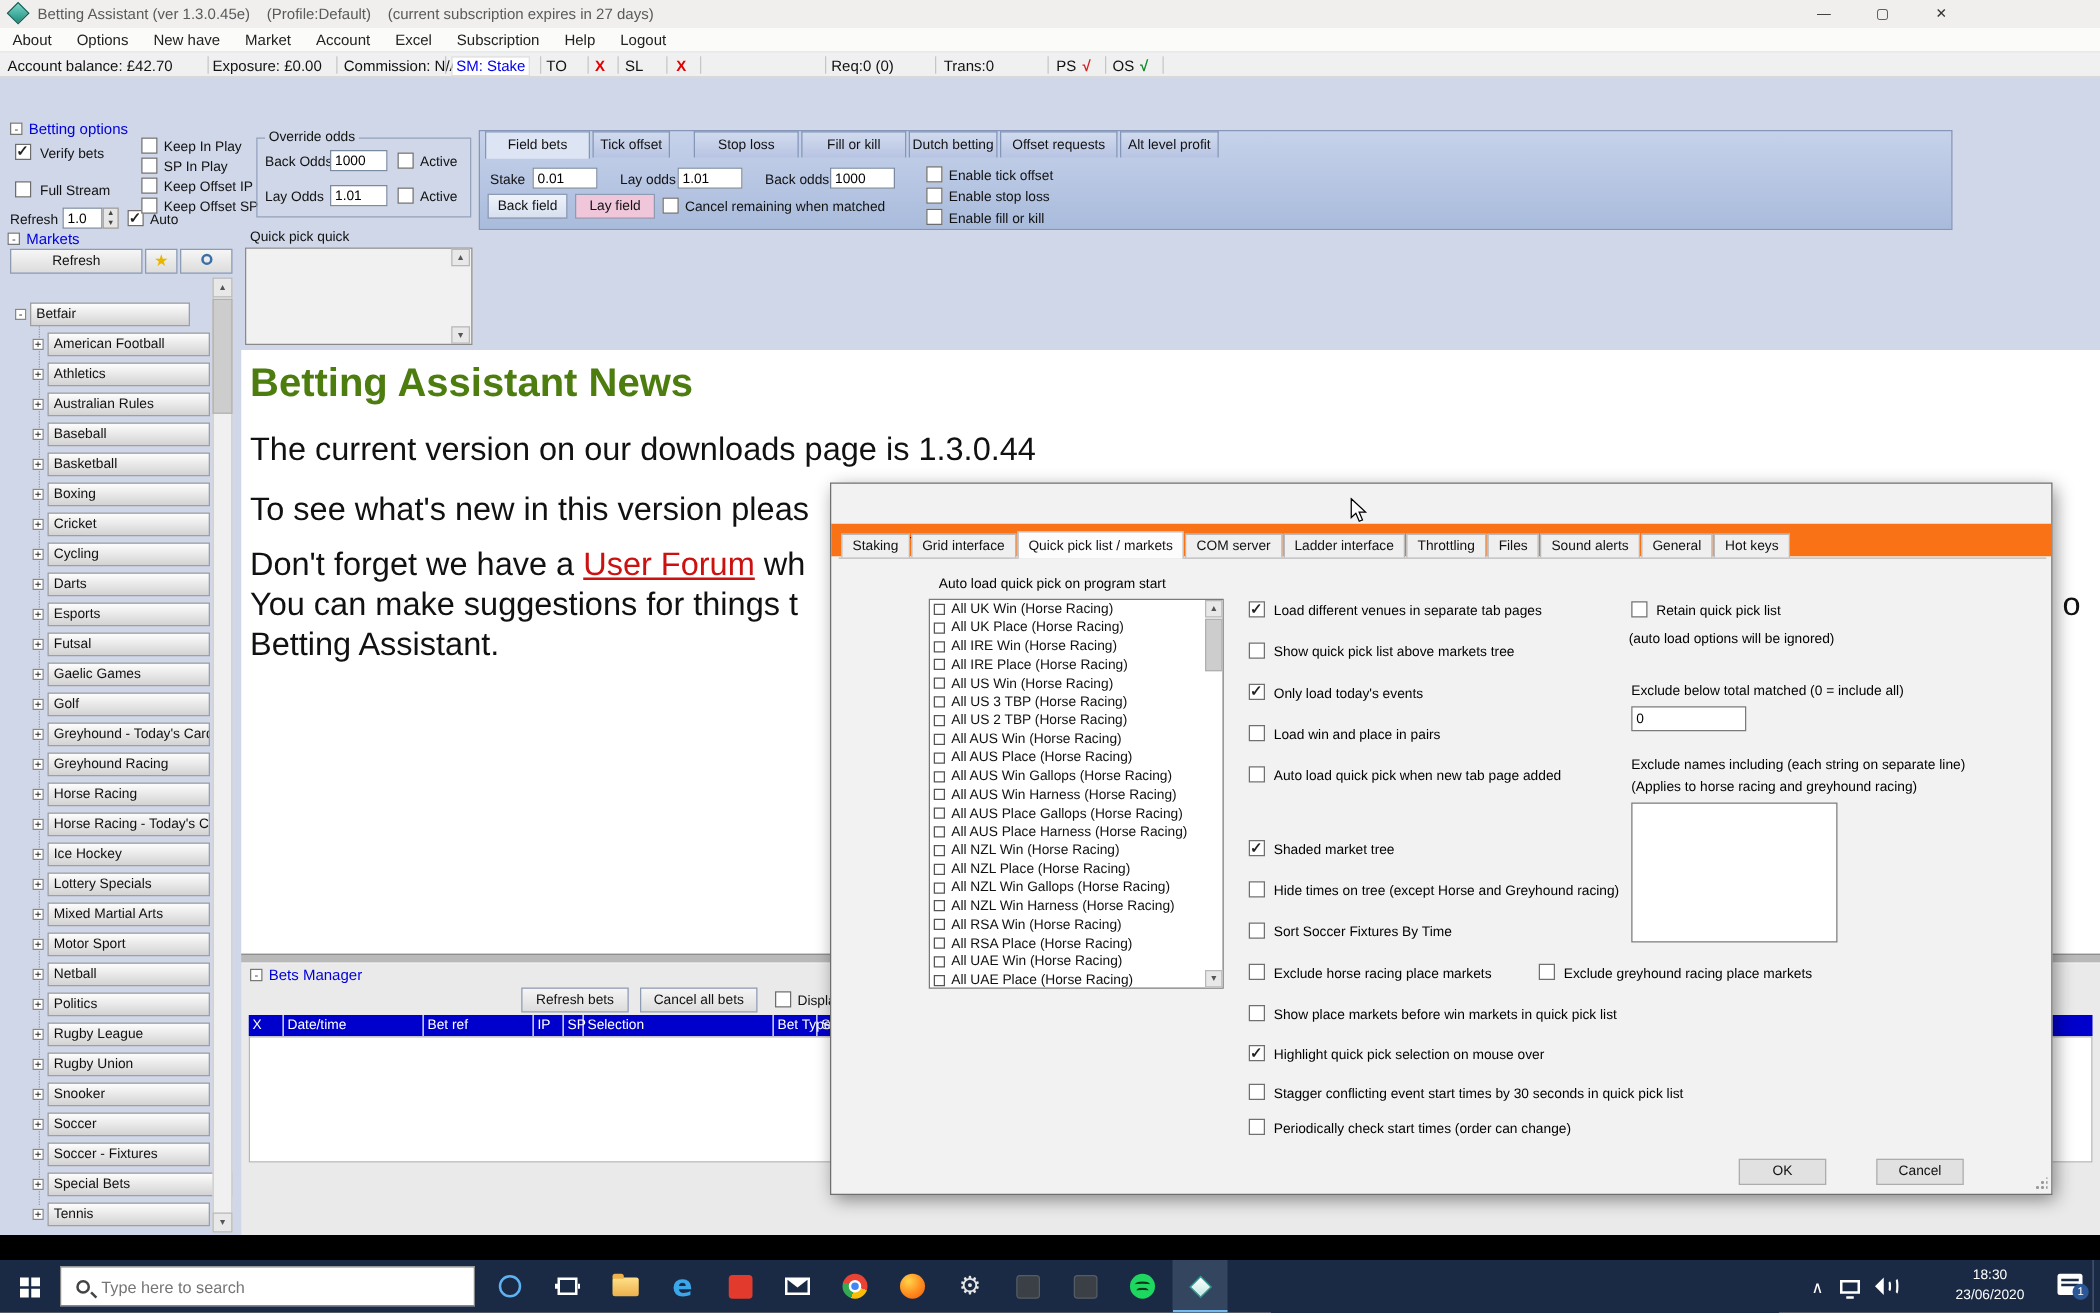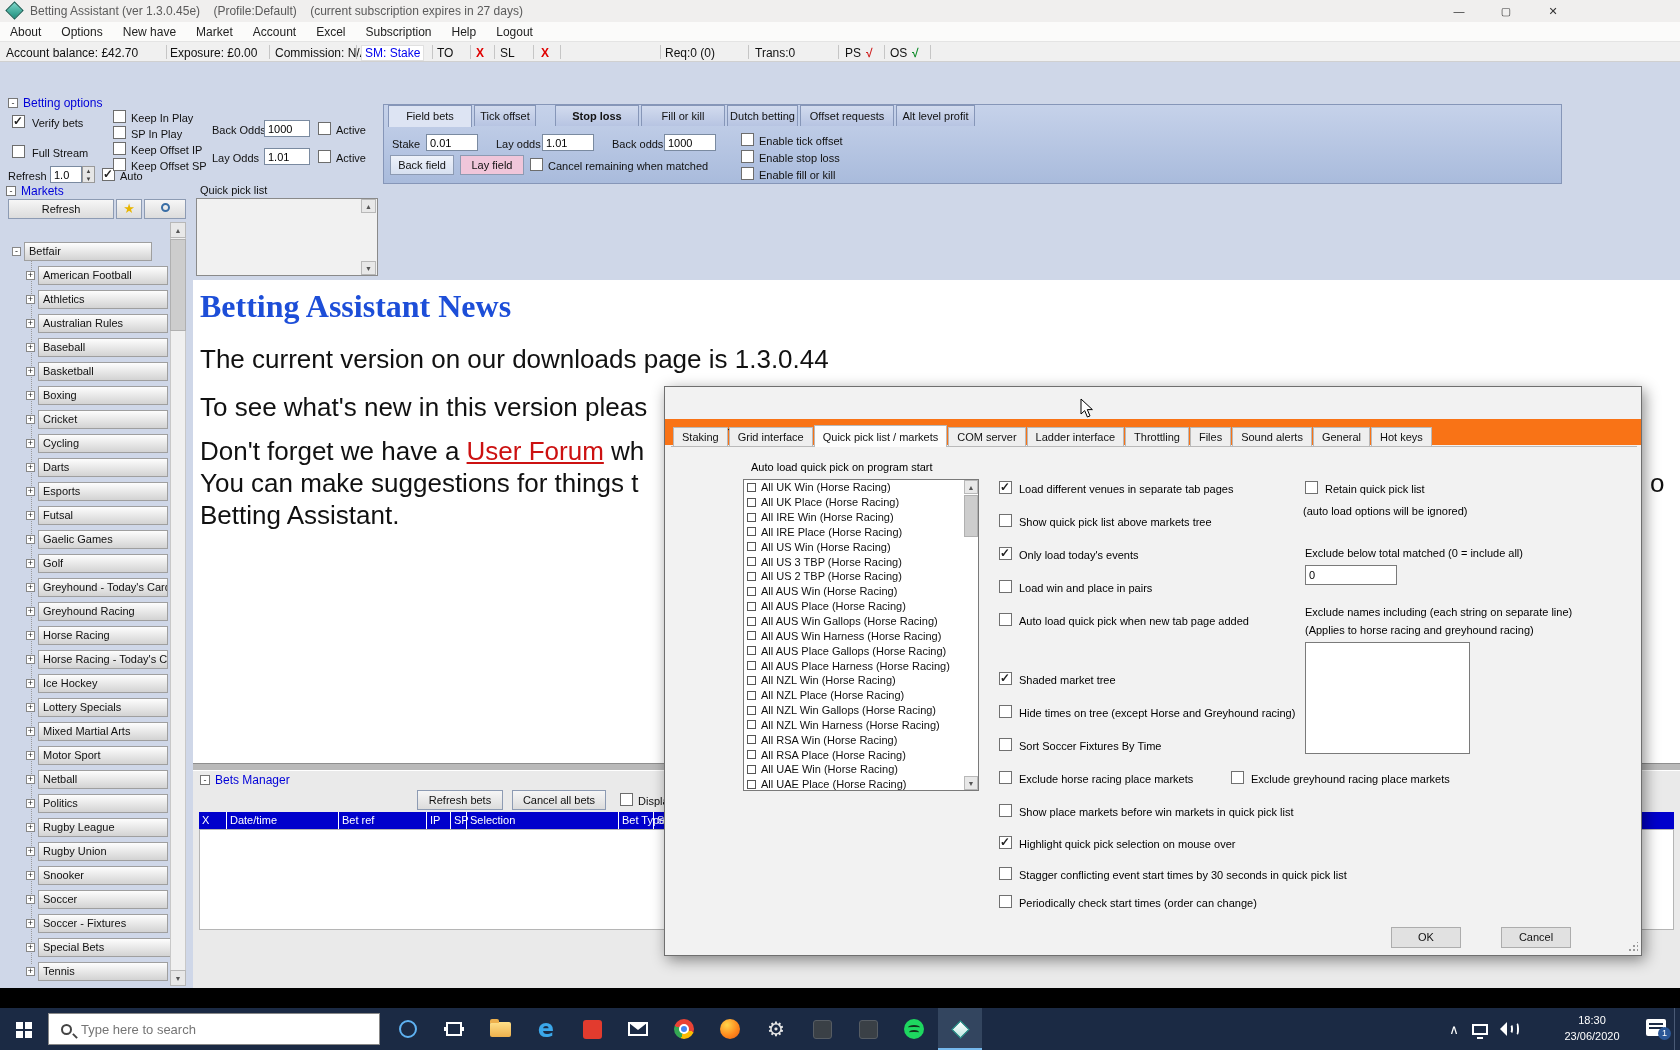--- a/index.html
+++ b/index.html
@@ -43,21 +43,21 @@
   .ttab { position:absolute; top:0; height:21px; background:linear-gradient(#d2dbee,#b7c4e2); border:1px solid #8696b8; border-bottom:none; font-size:11px; text-align:center; padding-top:4px; }
   .ttab.act { background:#dde4f3; height:22px; z-index:2; }
   
   .tree-item { position:absolute; height:19px; background:linear-gradient(#fdfdfd,#d3d3d3); border:1px solid #9f9f9f; font-size:11px; padding:2px 0 0 4px; overflow:hidden; white-space:nowrap; }
   .tglyph { position:absolute; width:9px; height:9px; background:#fff; border:1px solid #888; font-size:9px; line-height:7px; text-align:center; color:#222; }
   .sb { position:absolute; background:#f0f0f0; border:1px solid #c8c8c8; }
   .sbarrow { position:absolute; width:16px; height:16px; background:#e8e8e8; border:1px solid #b8b8b8; color:#555; font-size:7px; text-align:center; line-height:15px; }
   .sbthumb { position:absolute; background:#cdcdcd; border:1px solid #b0b0b0; }
   
   #news { position:absolute; left:193px; top:194px; width:1487px; height:483px; background:#fff; overflow:hidden; }
-  #news h1 { font-size:32px; font-weight:bold; color:#1d4ed8;font-family:Liberation Serif, serif; }
+  #news h1 { font-size:32px; font-weight:bold; color:#4d7c0f; }
   .newsline { position:absolute; font-size:26px; color:#111; white-space:nowrap; }
   #news-link { color:#cc1111; text-decoration:underline; }
   
   #splitter { position:absolute; left:193px; top:677px; width:1487px; height:8px; background:#b9b9b9; border-top:1px solid #8f8f8f; border-bottom:1px solid #ffffff; }
   
   #bets { position:absolute; left:193px; top:685px; width:1487px; height:217px; background:#eaeaea; }
   #bets-thead { position:absolute; left:6px; top:41px; width:1475px; height:17px; background:#0000cc; color:#fff; overflow:hidden; }
   .bcol { position:absolute; top:2px; font-size:11px; color:#fff; white-space:nowrap; }
   .bsep { position:absolute; top:0; width:1px; height:17px; background:#fff; }
   #bets-body { position:absolute; left:6px; top:58px; width:1475px; height:101px; background:#fff; border:1px solid #b5b5b5; }
@@ -196,34 +196,37 @@
     <span class="lbl" style="left:120px; top:84px;">Auto</span>
     <span class="cb" style="left:113px; top:24px;"></span>
     <span class="lbl" style="left:131px; top:26px;">Keep In Play</span>
     <span class="cb" style="left:113px; top:40px;"></span>
     <span class="lbl" style="left:131px; top:42px;">SP In Play</span>
     <span class="cb" style="left:113px; top:56px;"></span>
     <span class="lbl" style="left:131px; top:58px;">Keep Offset IP</span>
     <span class="cb" style="left:113px; top:72px;"></span>
     <span class="lbl" style="left:131px; top:74px;">Keep Offset SP</span>
 
+    <fieldset style="left:205px; top:18px; width:172px; height:70px;">
+      <legend>Override odds</legend>
+    </fieldset>
     <span class="lbl" style="left:212px; top:38px;">Back Odds</span>
     <input class="tin" style="left: 264px; top: 34px; width: 46px; height: 17px;" value="1000">
     <span class="cb" style="left:318px; top:36px;"></span>
     <span class="lbl" style="left:336px; top:38px;">Active</span>
     <span class="lbl" style="left:212px; top:66px;">Lay Odds</span>
     <input class="tin" style="left: 264px; top: 62px; width: 46px; height: 17px;" value="1.01">
     <span class="cb" style="left:318px; top:64px;"></span>
     <span class="lbl" style="left:336px; top:66px;">Active</span>
 
     <div id="trade">
       <div id="trade-tabs">
           <span class="ttab act" style="left: 4px; width: 84px;">Field bets</span>
           <span class="ttab" style="left: 90px; width: 62px;">Tick offset</span>
-          <span class="ttab" style="left: 171px; width: 84px; font-weight: bold;">Stop loss</span>
+          <span class="ttab" style="left: 171px; width: 84px;">Stop loss</span>
           <span class="ttab" style="left: 257px; width: 84px;">Fill or kill</span>
           <span class="ttab" style="left: 343px; width: 71px;">Dutch betting</span>
           <span class="ttab" style="left: 416px; width: 94px;">Offset requests</span>
           <span class="ttab" style="left: 512px; width: 79px;">Alt level profit</span>
         </div>
       <span class="lbl" style="left:8px; top:33px;">Stake</span>
       <input class="tin" style="left: 42px; top: 29px; width: 52px; height: 17px;" value="0.01">
       <span class="lbl" style="left:112px; top:33px;">Lay odds</span>
       <input class="tin" style="left: 158px; top: 29px; width: 52px; height: 17px;" value="1.01">
       <span class="lbl" style="left:228px; top:33px;">Back odds</span>
@@ -311,21 +314,21 @@
         <span class="tglyph" style="left: 26px; top: 857px;">+</span>
         <div class="tree-item" style="left: 38px; top: 876px; width: 130px;">Tennis</div>
         <span class="tglyph" style="left: 26px; top: 881px;">+</span>
       </div>
 
     <div class="sb" style="left:170px; top:136px; width:16px; height:764px;"></div>
     <span class="sbarrow" style="left:170px; top:136px;">▲</span>
     <div class="sbthumb" style="left:170px; top:153px; width:16px; height:92px;"></div>
     <span class="sbarrow" style="left:170px; top:884px;">▼</span>
 
-    <span class="lbl" style="left:200px; top:98px;">Quick pick list</span>
+    <span class="lbl" style="left:200px; top:98px;">Quick pick quick</span>
     <div class="abs" style="left:196px; top:112px; width:182px; height:78px; background:#f1f1f1; border:1px solid #8a8a8a;"></div>
     <span class="sbarrow" style="left:361px; top:113px; width:15px; height:14px; line-height:13px;">▲</span>
     <span class="sbarrow" style="left:361px; top:175px; width:15px; height:14px; line-height:13px;">▼</span>
 
     <div id="news">
       <h1 class="abs" style="left:7px; top:8px;">Betting Assistant News</h1>
       <div class="newsline" style="left:7px; top:64px;">The current version on our downloads page is 1.3.0.44</div>
       <div class="newsline" style="left:7px; top:112px;">To see what's new in this version pleas</div>
       <div class="newsline" style="left:7px; top:156px;">
         <span>Don't forget we have a </span><a id="news-link" href="#">User Forum</a><span> wh</span>

